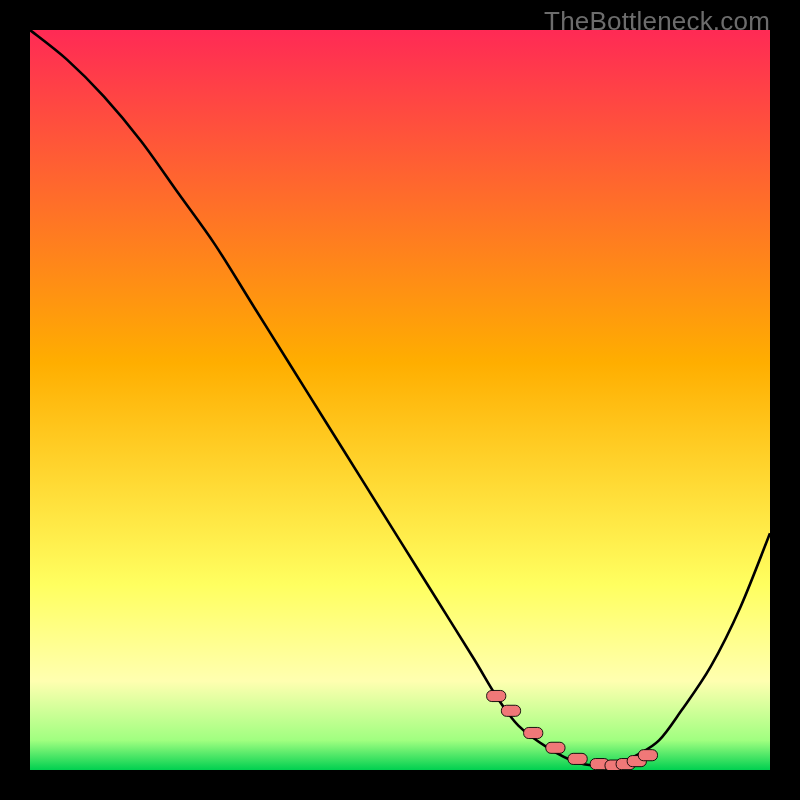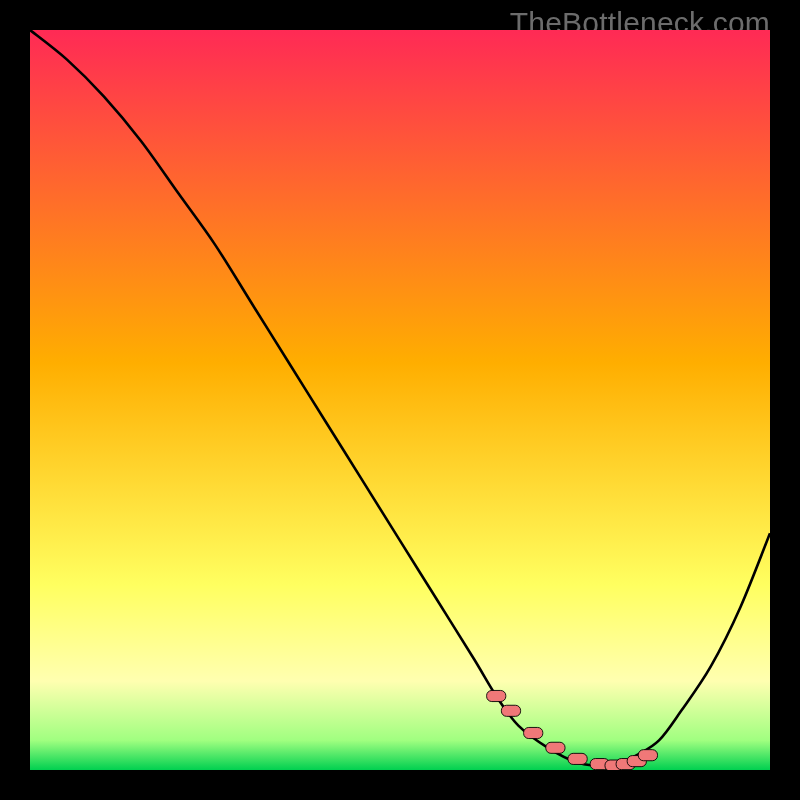--- a/index.html
+++ b/index.html
@@ -33,21 +33,21 @@
     top: 0;
     left: 0;
     width: 100%;
     height: 100%;
   }
   .watermark {
     position: absolute;
     top: 6px;
     right: 30px;
     color: #6c6c6c;
-    font-size: 30px;
+    font-size: 26px;
     font-weight: 500;
     letter-spacing: 0.2px;
   }
   svg.curve {
     position: absolute;
     top: 0;
     left: 0;
     width: 100%;
     height: 100%;
   }

